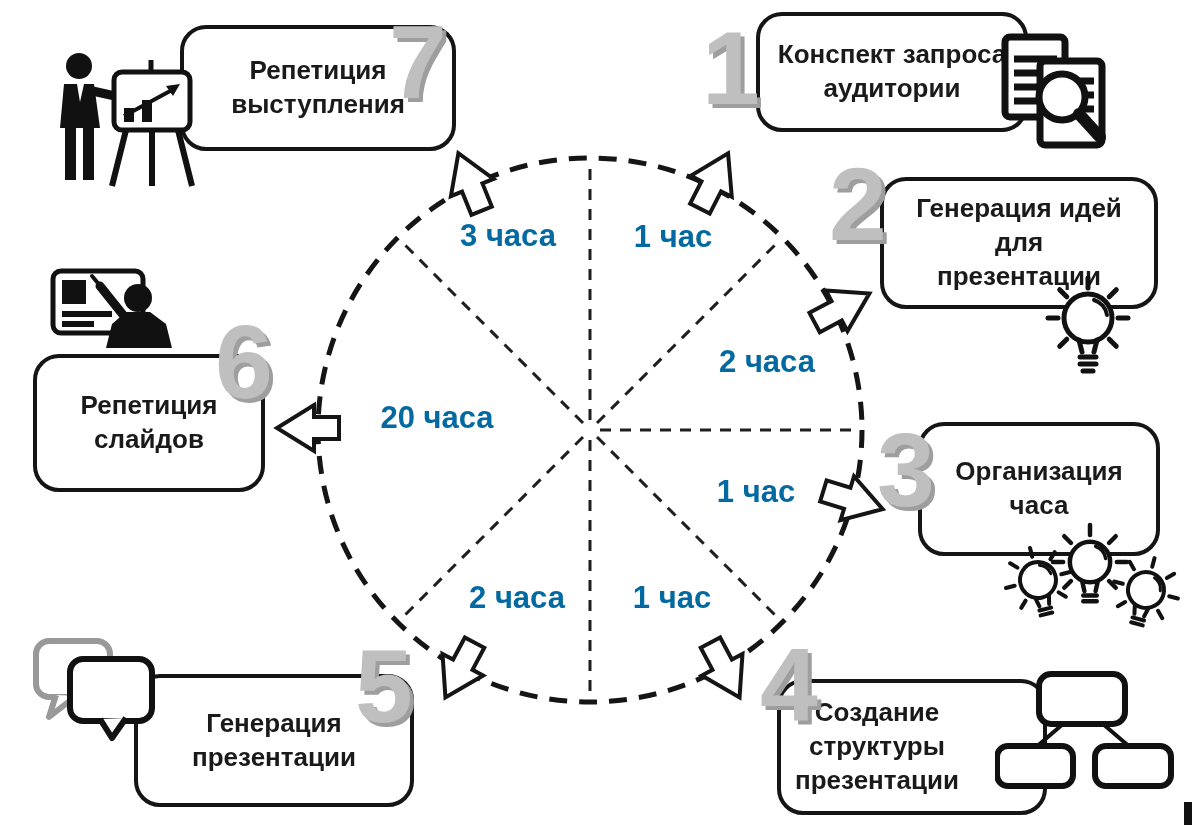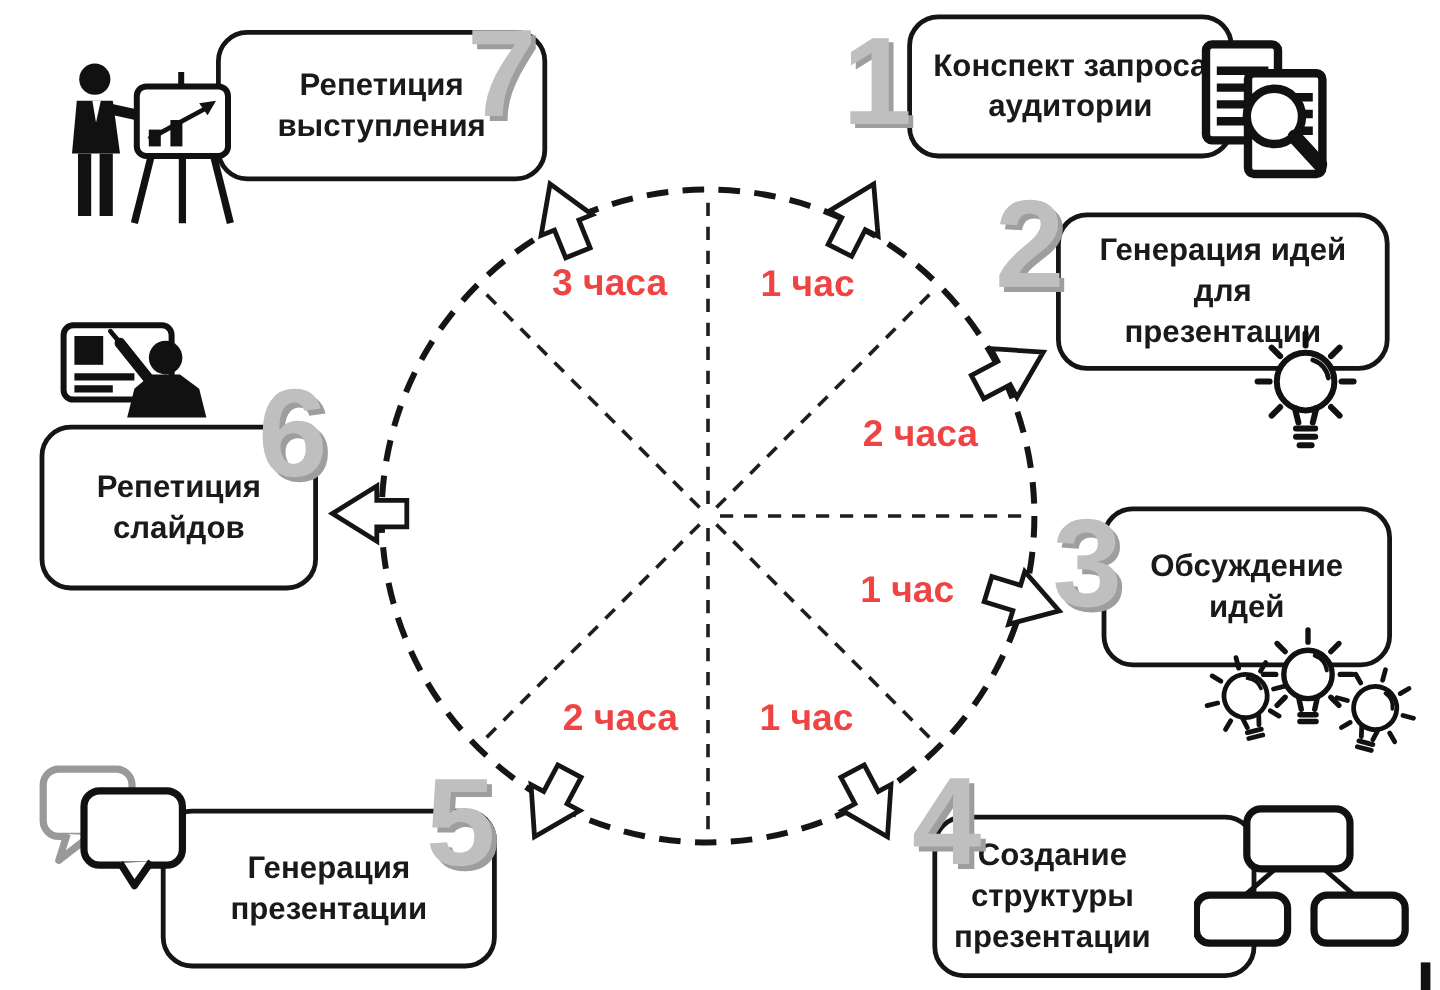--- a/index.html
+++ b/index.html
@@ -14,21 +14,21 @@
     font-weight:bold;font-size:26px;line-height:1.3;color:#1a1a1a;
   }
   .step-box .lbl{display:block;}
   .big-number{
     position:absolute;z-index:3;transform:translate(-50%,-50%);
     font-weight:bold;font-size:104px;line-height:1;color:#bfbfbf;
     text-shadow:4px 4px 0 #9e9e9e;
   }
   .time-label{
     position:absolute;z-index:2;transform:translate(-50%,-50%);
-    font-weight:bold;font-size:31px;white-space:nowrap;color:#ef4444;
+    font-weight:bold;font-size:31px;white-space:nowrap;color:#0369a1;
   }
   .icon{position:absolute;z-index:4;}
   .edge-artifact{position:absolute;z-index:5;background:#111;}
 </style>
 </head>
 <body>
 
 <div class="canvas">
 
   <svg class="layer-svg" width="1200" height="825" viewBox="0 0 1200 825" aria-hidden="true">
@@ -52,30 +52,31 @@
     <use href="#block-arrow" transform="translate(725,670) rotate(152)"></use>
     <use href="#block-arrow" transform="translate(460,670) rotate(208)"></use>
     <use href="#block-arrow" transform="translate(308,428) rotate(-90)"></use>
   </svg>
 
   <div class="time-label" style="left:673px;top:237px;">1 час</div>
   <div class="time-label" style="left:767px;top:362px;">2 часа</div>
   <div class="time-label" style="left:756px;top:492px;">1 час</div>
   <div class="time-label" style="left:672px;top:598px;">1 час</div>
   <div class="time-label" style="left:517px;top:598px;">2 часа</div>
+  <div class="time-label" style="left:437px;top:418px;">20 часа</div>
   <div class="time-label" style="left:508px;top:236px;">3 часа</div>
 
   <div class="step-box" style="left:880px;top:177px;width:270px;height:124px;">
     <span class="lbl" style="max-width:212px;">Генерация идей для презентации</span>
   </div>
   <div class="step-box" style="left:756px;top:12px;width:264px;height:112px;">
     <span class="lbl" style="max-width:230px;">Конспект запроса аудитории</span>
   </div>
   <div class="step-box" style="left:918px;top:422px;width:234px;height:126px;">
-    <span class="lbl" style="max-width:190px;">Обсуждение идей</span>
+    <span class="lbl" style="max-width:190px;">Организация часа</span>
   </div>
   <div class="step-box" style="left:777px;top:679px;width:262px;height:128px;">
     <span class="lbl" style="max-width:165px;margin-right:70px;">Создание структуры презентации</span>
   </div>
   <div class="step-box" style="left:134px;top:674px;width:272px;height:125px;">
     <span class="lbl" style="max-width:210px;">Генерация презентации</span>
   </div>
   <div class="step-box" style="left:33px;top:354px;width:224px;height:130px;">
     <span class="lbl" style="max-width:160px;">Репетиция слайдов</span>
   </div>

